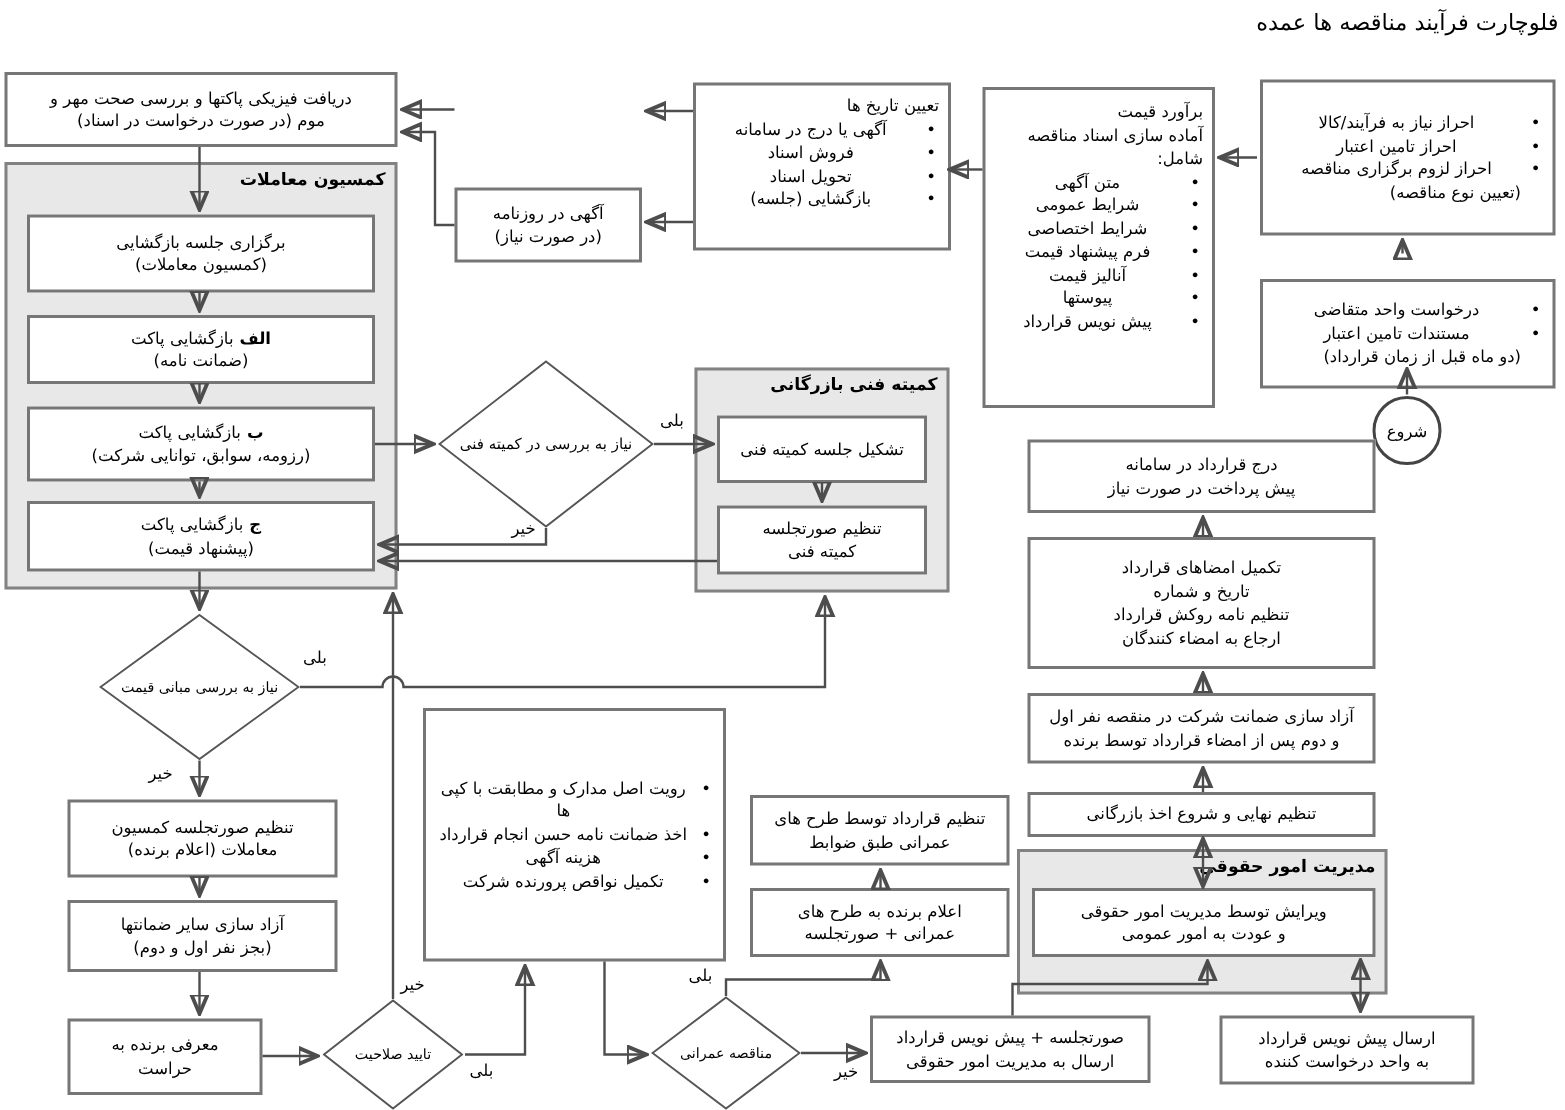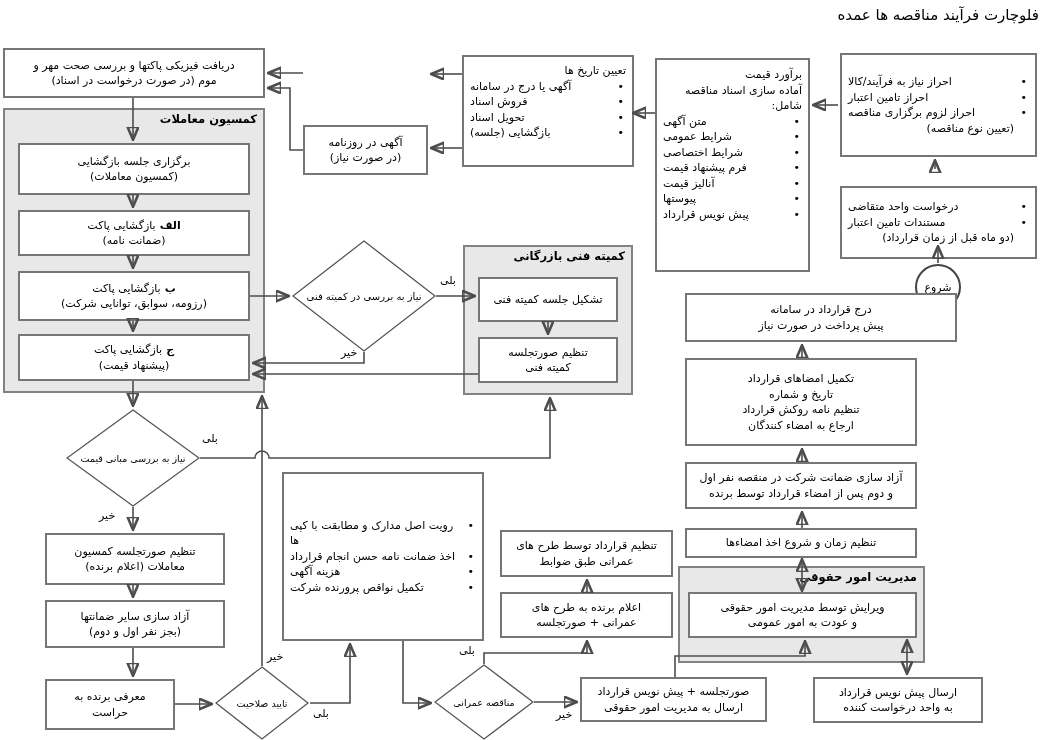--- a/index.html
+++ b/index.html
@@ -8,21 +8,21 @@
           font-family:"DejaVu Sans",sans-serif;color:#000}
   .page-title{position:absolute;top:6px;right:4px;font-size:15px;font-weight:normal;direction:rtl;z-index:2}
   .gbox{position:absolute;background:#e8e8e8;border:2px solid #828282;z-index:1;direction:rtl}
   .gtitle{font-weight:bold;font-size:11.5px;padding:2px 6px;text-align:right;direction:rtl}
   .node{position:absolute;background:#fff;border:2px solid #767676;z-index:2;direction:rtl;
         font-size:11px;line-height:15.5px;padding:3px 6px;display:flex;flex-direction:column;justify-content:center}
   .center{text-align:center}
   .topalign{justify-content:flex-start}
   .lines{white-space:pre-line}
   .ln{text-align:right}
-  .li{position:relative;padding-right:15px;text-align:left}
+  .li{position:relative;padding-right:15px;text-align:center}
   .li::before{content:"•";position:absolute;right:2px;top:0}
   .note{text-align:right;padding-right:15px}
   .packet{display:flex;flex-direction:row-reverse;justify-content:center;gap:4px}
   .b{font-weight:bold}
   .diamond{position:absolute;z-index:2;display:flex;align-items:center;justify-content:center;
            text-align:center;font-size:10px;direction:rtl}
   .diamond svg{position:absolute;left:0;top:0;width:100%;height:100%}
   .diamond polygon{fill:#ffffff;stroke:#555;stroke-width:1.3}
   .diamond span{position:relative;z-index:1;padding:0 6px}
   .startc{position:absolute;z-index:2;border:2px solid #444;border-radius:50%;background:#fff;
@@ -198,33 +198,33 @@
   <div class="node center" style="left:688px;top:592px;width:229px;height:46px">
     <div class="lines">ویرایش توسط مدیریت امور حقوقی
 و عودت به امور عمومی</div>
   </div>
   <div class="node center" style="left:813px;top:677px;width:170px;height:46px">
     <div class="lines">ارسال پیش نویس قرارداد
 به واحد درخواست کننده</div>
   </div>
 
   <div class="node center" style="left:685px;top:528px;width:232px;height:30px">
-    <div class="lines">تنظیم زمان و شروع اخذ امضاءها</div>
+    <div class="lines">تنظیم نهایی و شروع اخذ بازرگانی</div>
   </div>
   <div class="node center" style="left:685px;top:462px;width:232px;height:47px">
     <div class="lines">آزاد سازی ضمانت شرکت در منقصه نفر اول
 و دوم پس از امضاء قرارداد توسط برنده</div>
   </div>
   <div class="node center" style="left:685px;top:358px;width:232px;height:88px">
     <div class="lines">تکمیل امضاهای قرارداد
 تاریخ و شماره
 تنظیم نامه روکش قرارداد
 ارجاع به امضاء کنندگان</div>
   </div>
-  <div class="node center" style="left:685px;top:293px;width:272px;height:49px">
+  <div class="node center" style="left:685px;top:293px;width:232px;height:49px">
     <div class="lines">درج قرارداد در سامانه
 پیش پرداخت در صورت نیاز</div>
   </div>
 
   <div class="lbl" style="left:440px;top:274px">بلی</div>
   <div class="lbl" style="left:341px;top:346px">خیر</div>
   <div class="lbl" style="left:202px;top:432px">بلی</div>
   <div class="lbl" style="left:99px;top:509px">خیر</div>
   <div class="lbl" style="left:267px;top:650px">خیر</div>
   <div class="lbl" style="left:313px;top:707px">بلی</div>

